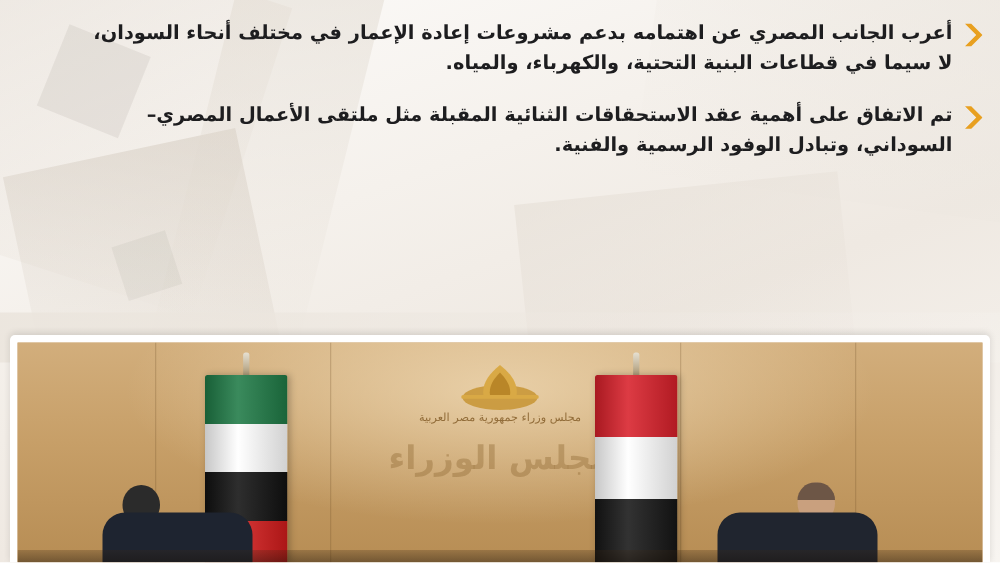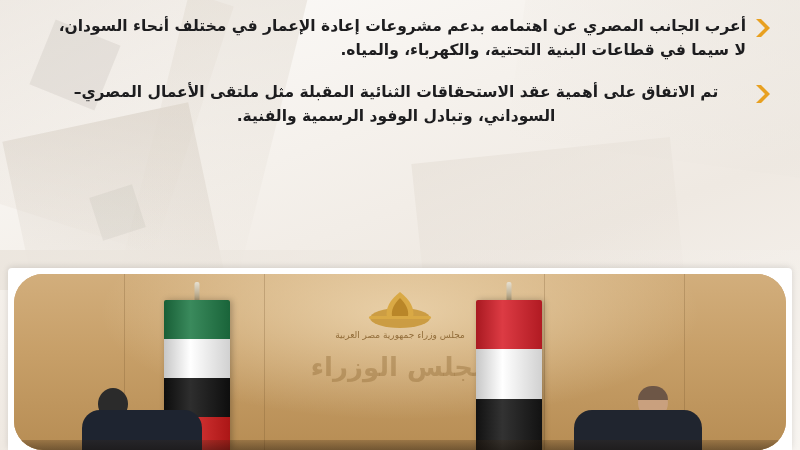--- a/index.html
+++ b/index.html
@@ -71,21 +71,21 @@
     width: 45px; height: 45px;
     background: rgba(120,110,100,0.08);
     transform: rotate(-18deg);
   }
 
   
   .bullets {
     position: absolute;
     top: 14px;
     left: 0;
-    right: 16px;
+    right: 0;
     padding: 0 14px 0 24px;
     box-sizing: border-box;
   }
 
   .bullet-row {
     display: flex;
     flex-direction: row-reverse;
     align-items: flex-start;
     justify-content: flex-start;
     margin-bottom: 18px;
@@ -104,21 +104,21 @@
     direction: rtl;
     text-align: right;
     font-family: "DejaVu Sans", sans-serif;
     font-size: 15.5px;
     line-height: 1.55;
     font-weight: bold;
     color: #1d1d1f;
     max-width: 690px;
   }
 
-  .bullet-row.row2 .bullet-text { max-width: 700px; text-align: center; }
+  .bullet-row.row2 .bullet-text { max-width: 700px; }
 
   
   .photo-card {
     position: absolute;
     left: 8px;
     right: 8px;
     top: 268px;
     bottom: 0;
     background: #ffffff;
     border-radius: 4px 4px 0 0;
@@ -126,21 +126,20 @@
     padding: 6px 6px 0 6px;
     box-sizing: border-box;
   }
 
   .photo {
     position: relative;
     width: 100%;
     height: 100%;
     overflow: hidden;
     background: linear-gradient(180deg, #c9a06a 0%, #c79a61 40%, #b98b52 100%);
-    border-radius: 29px;
   }
 
   
   .wall {
     position: absolute;
     inset: 0;
     background:
       radial-gradient(ellipse at 50% 22%, rgba(255,240,210,0.55), rgba(0,0,0,0) 55%),
       linear-gradient(180deg, #d2ae7c 0%, #c79f68 45%, #b78d54 100%);
   }

